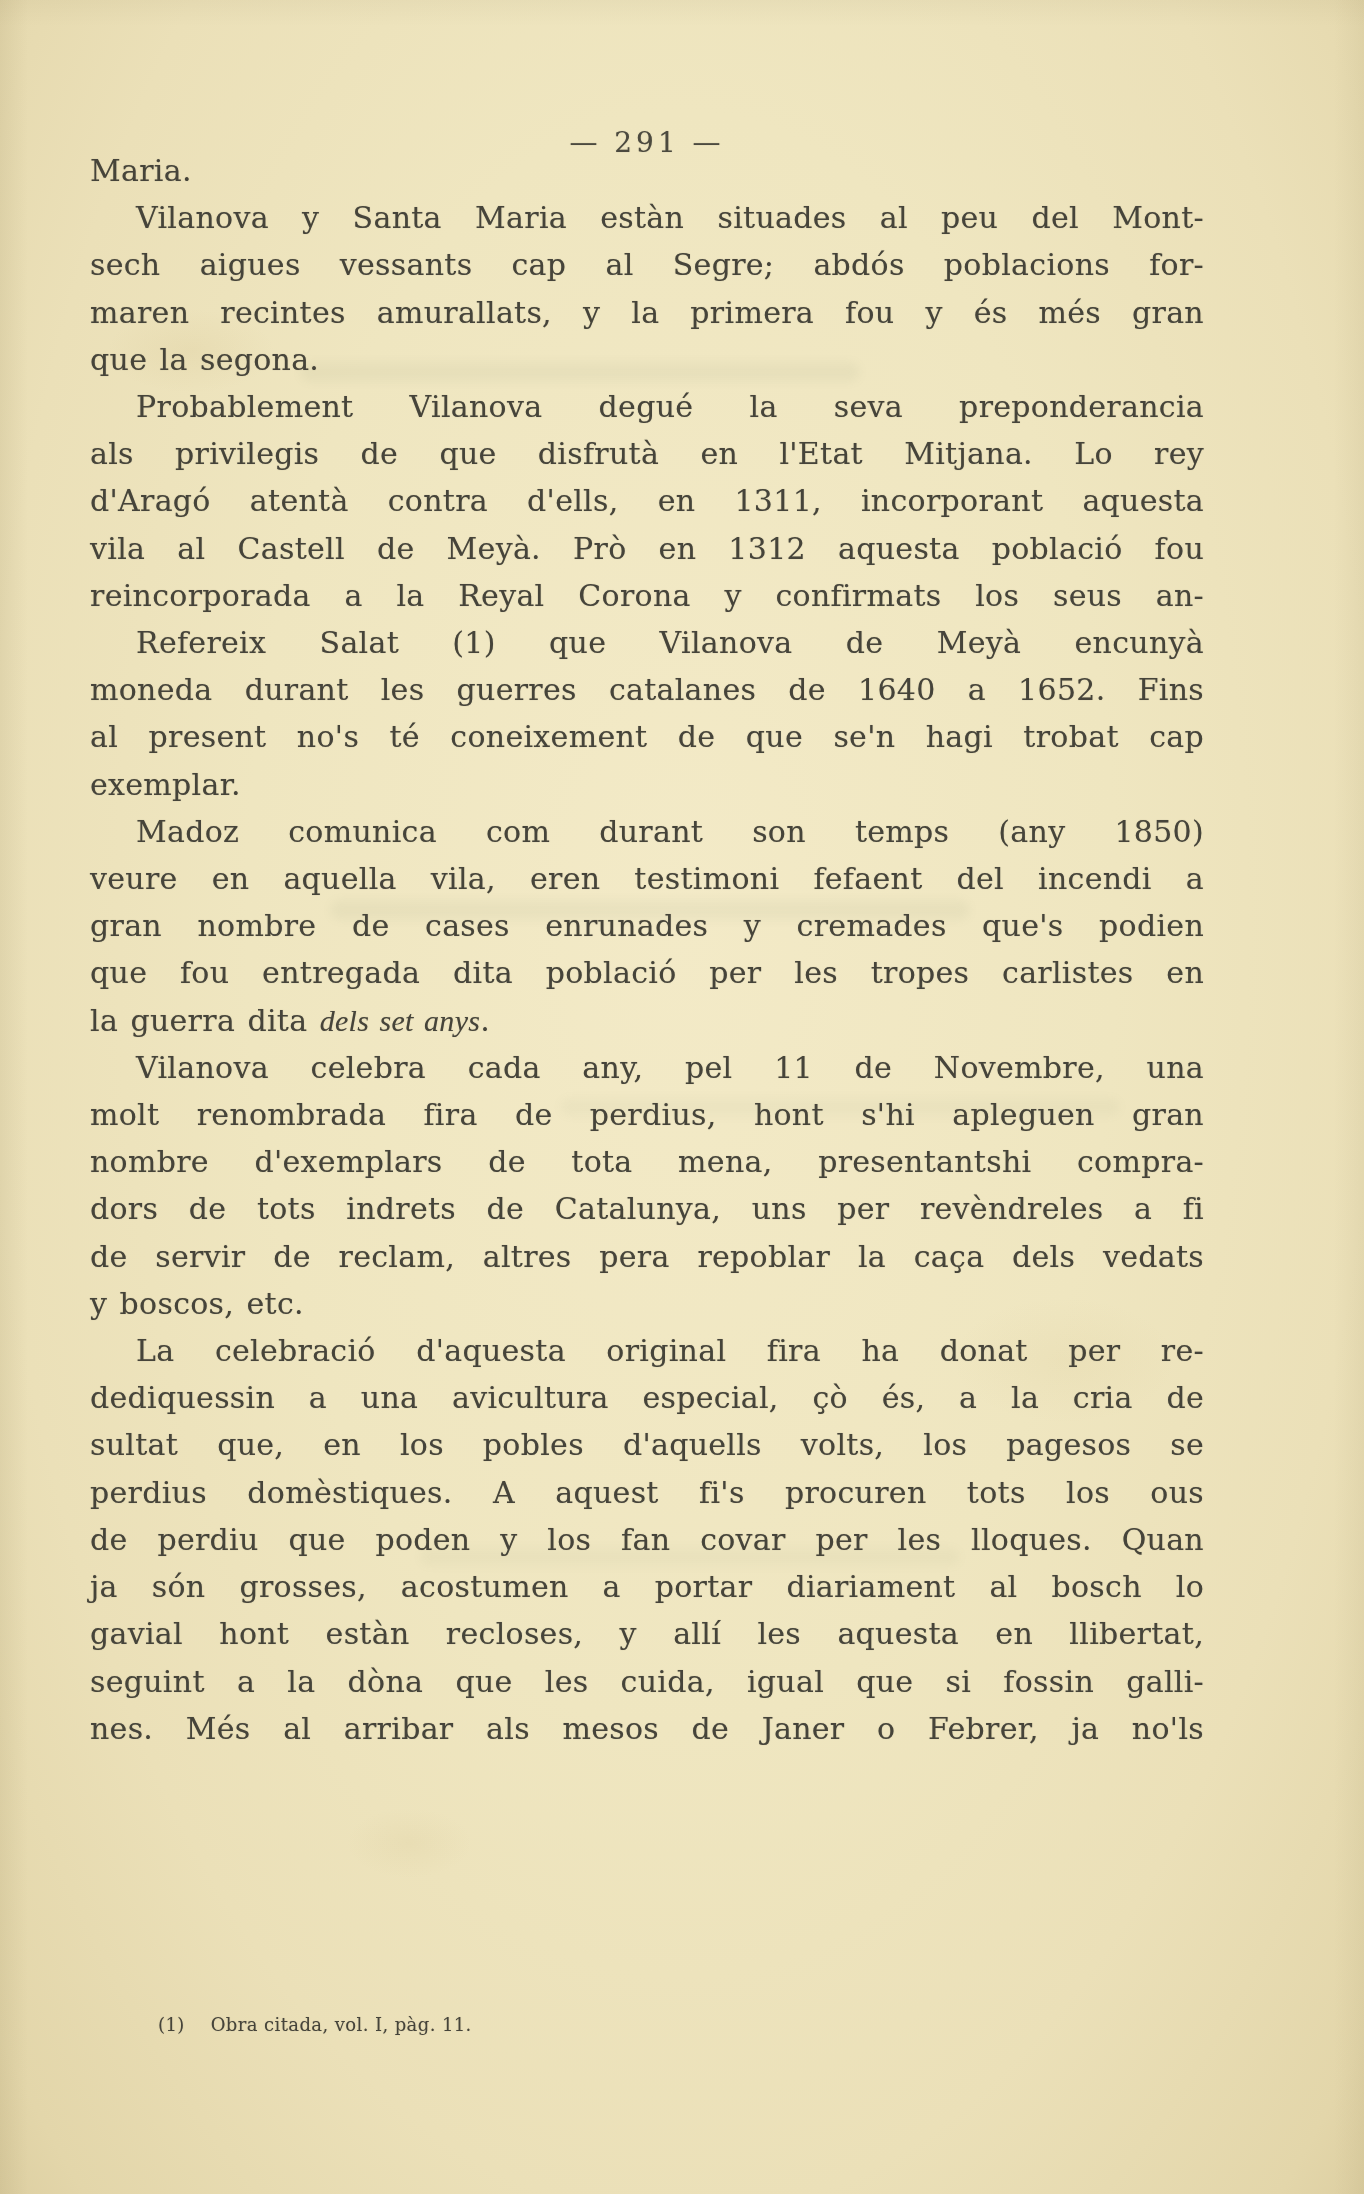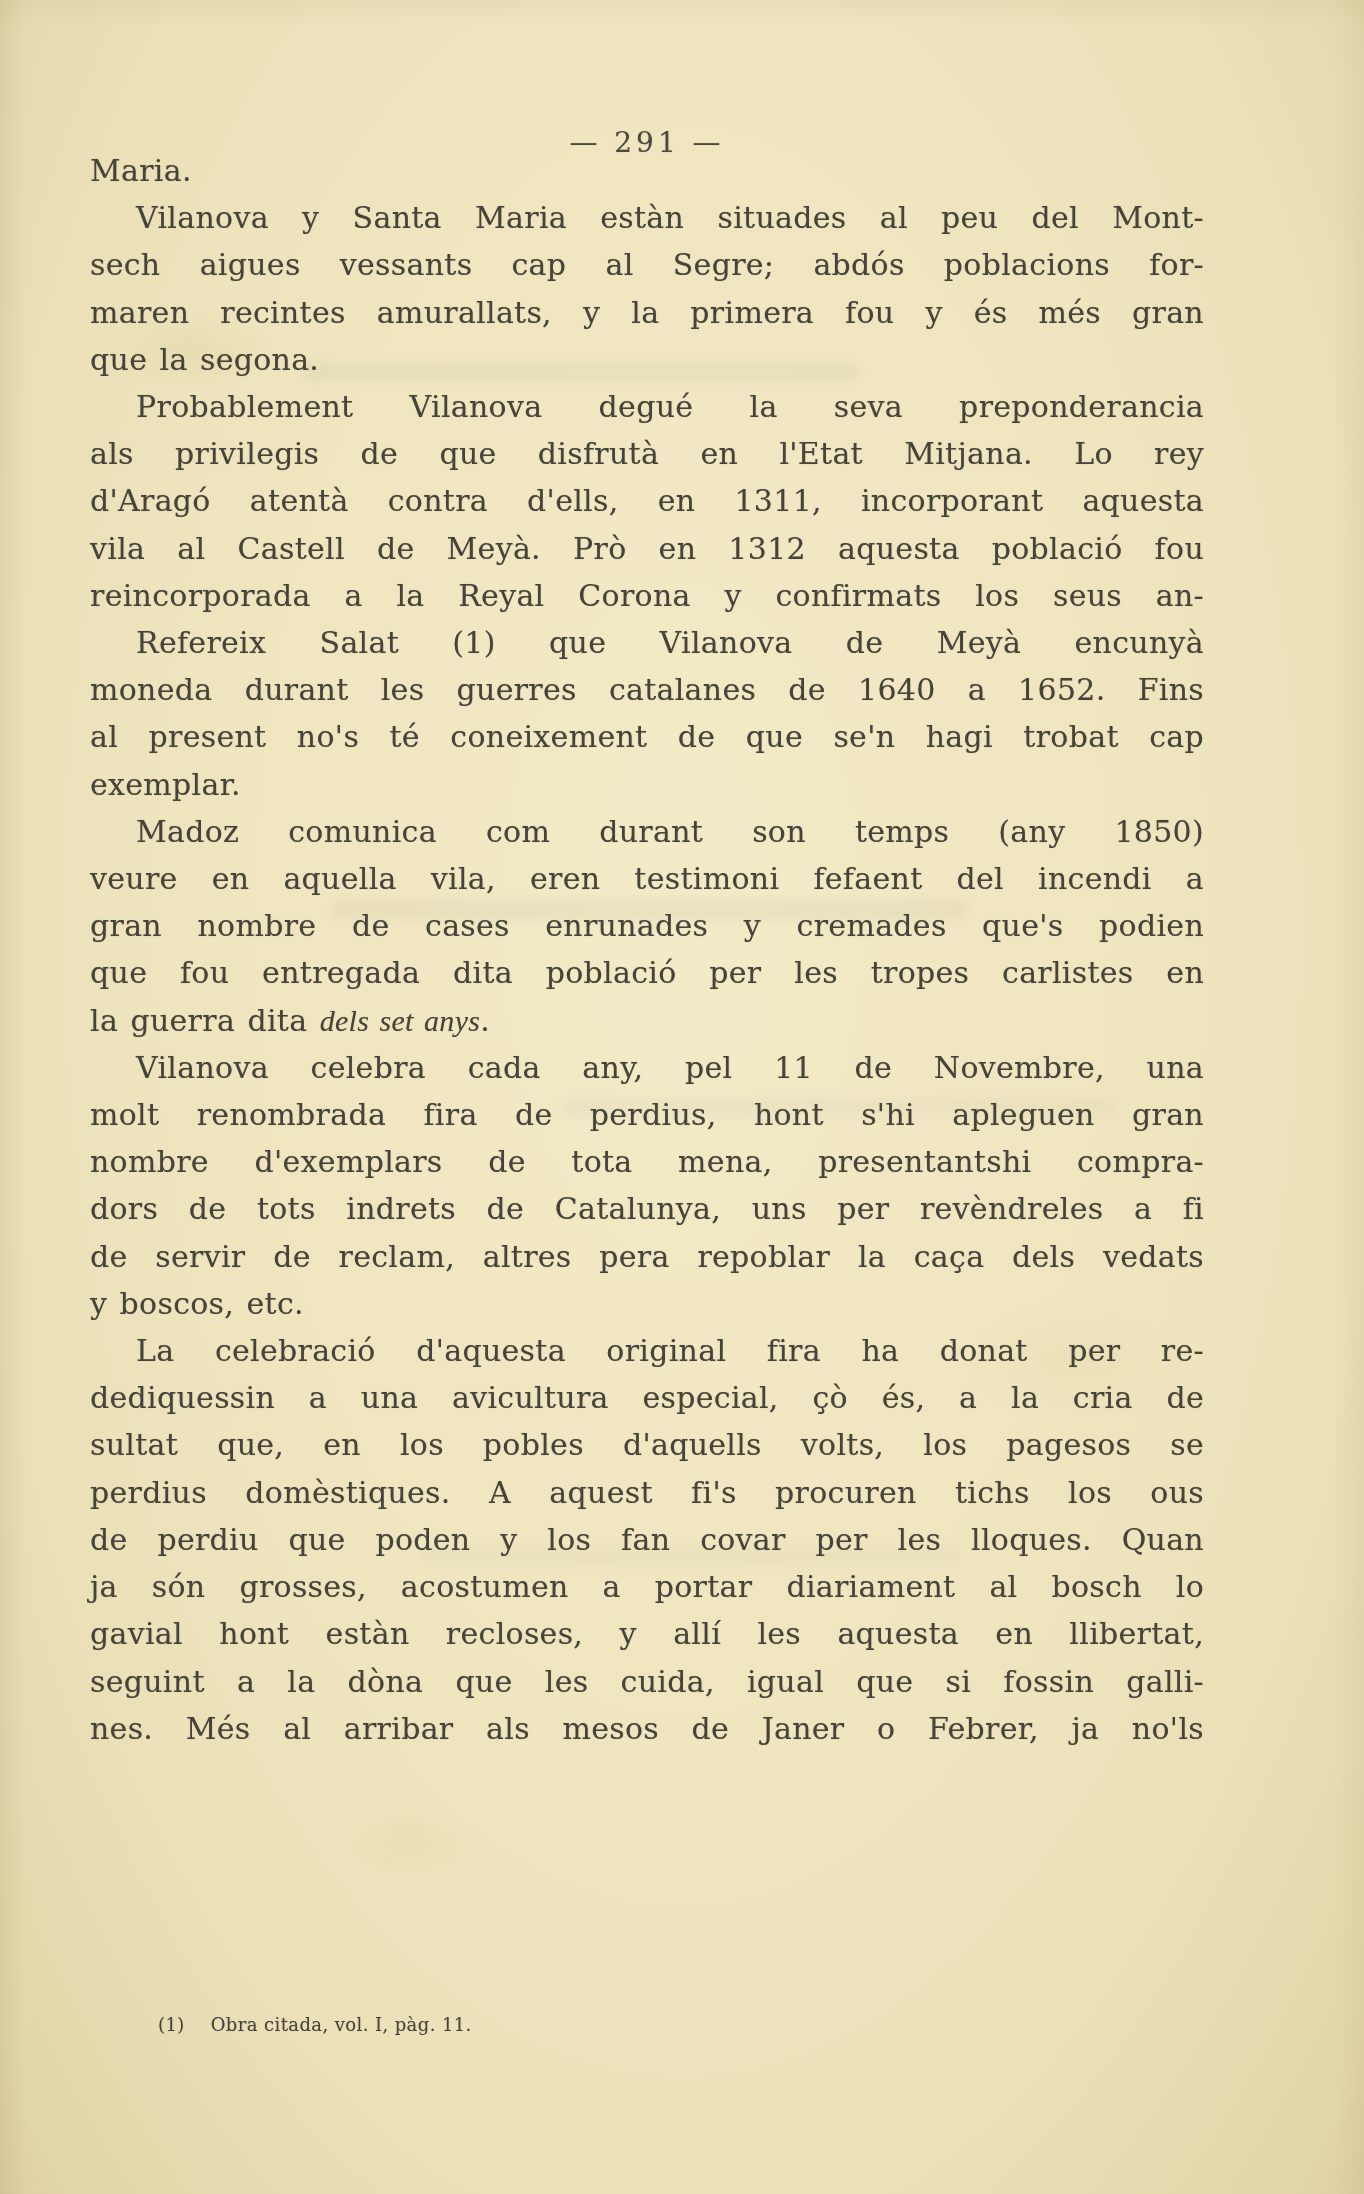--- a/index.html
+++ b/index.html
@@ -102,21 +102,21 @@
       <div class="line no-just"><span>la guerra dita </span><span class="italic">dels set anys</span><span>.</span></div>
       <div class="line indent"><span>Vilanova celebra cada any, pel 11 de Novembre, una</span></div>
       <div class="line"><span>molt renombrada fira de perdius, hont s'hi apleguen gran</span></div>
       <div class="line"><span>nombre d'exemplars de tota mena, presentantshi compra-</span></div>
       <div class="line"><span>dors de tots indrets de Catalunya, uns per revèndreles a fi</span></div>
       <div class="line"><span>de servir de reclam, altres pera repoblar la caça dels vedats</span></div>
       <div class="line no-just"><span>y boscos, etc.</span></div>
       <div class="line indent"><span>La celebració d'aquesta original fira ha donat per re-</span></div>
       <div class="line"><span>dediquessin a una avicultura especial, çò és, a la cria de</span></div>
       <div class="line"><span>sultat que, en los pobles d'aquells volts, los pagesos se</span></div>
-      <div class="line"><span>perdius domèstiques. A aquest fi's procuren tichs los ous</span></div>
+      <div class="line"><span>perdius domèstiques. A aquest fi's procuren tots los ous</span></div>
       <div class="line"><span>de perdiu que poden y los fan covar per les lloques. Quan</span></div>
       <div class="line"><span>ja són grosses, acostumen a portar diariament al bosch lo</span></div>
       <div class="line"><span>gavial hont estàn recloses, y allí les aquesta en llibertat,</span></div>
       <div class="line"><span>seguint a la dòna que les cuida, igual que si fossin galli-</span></div>
       <div class="line"><span>nes. Més al arribar als mesos de Janer o Febrer, ja no'ls</span></div>
     </div>
 
   <div class="footnote">
     <span class="fn-label">(1)</span><span>Obra citada, vol. I, pàg. 11.</span>
   </div>

